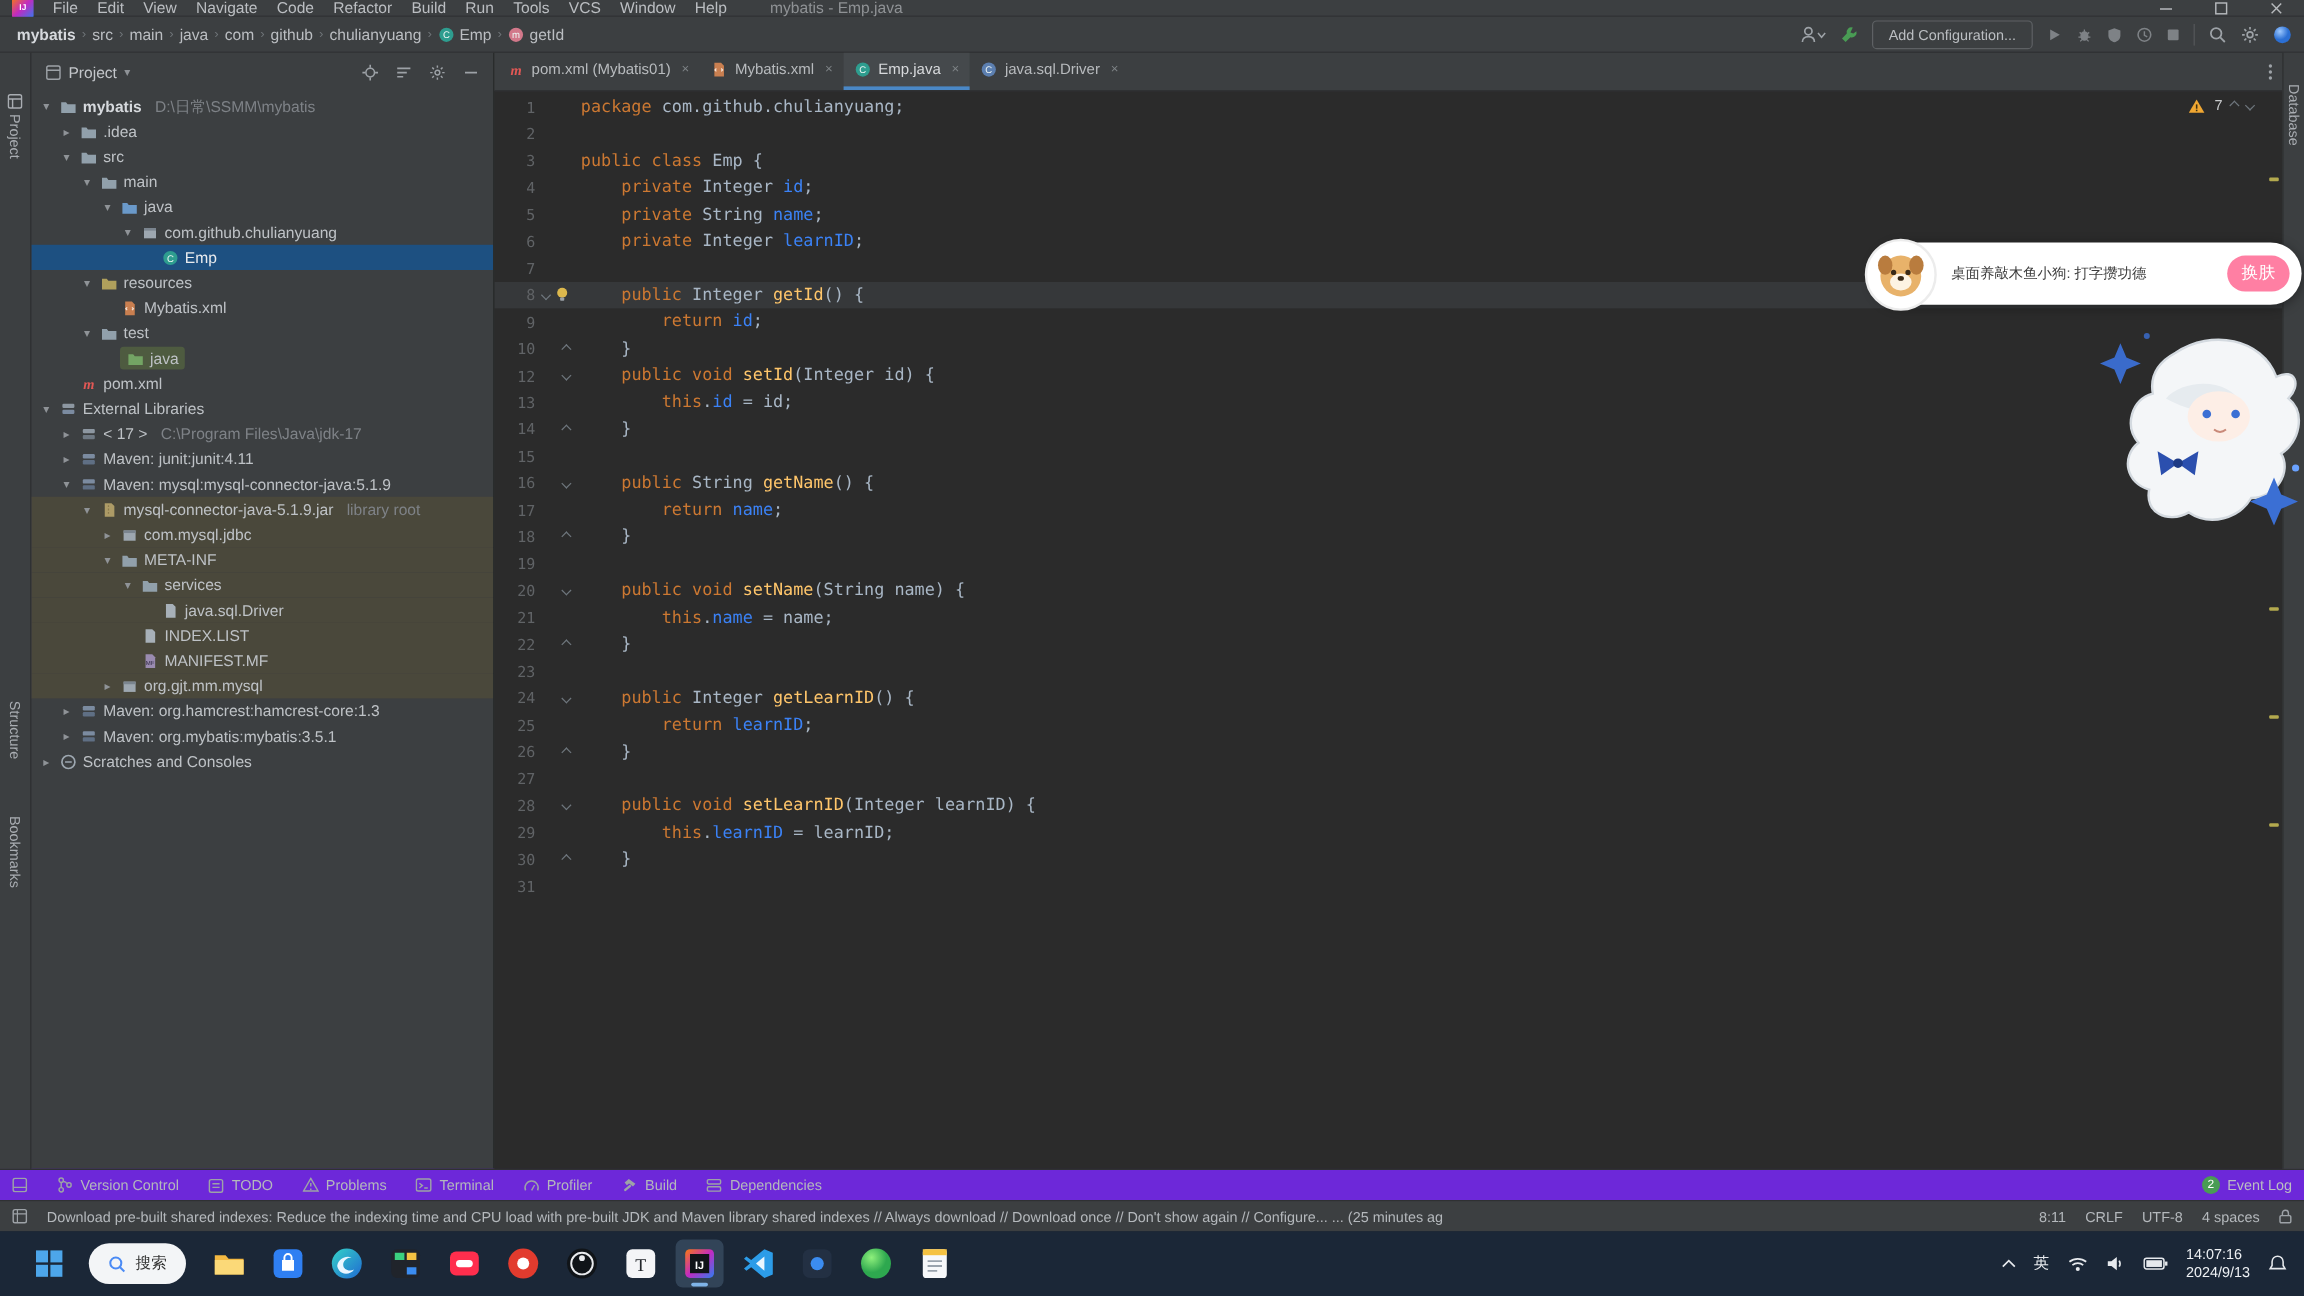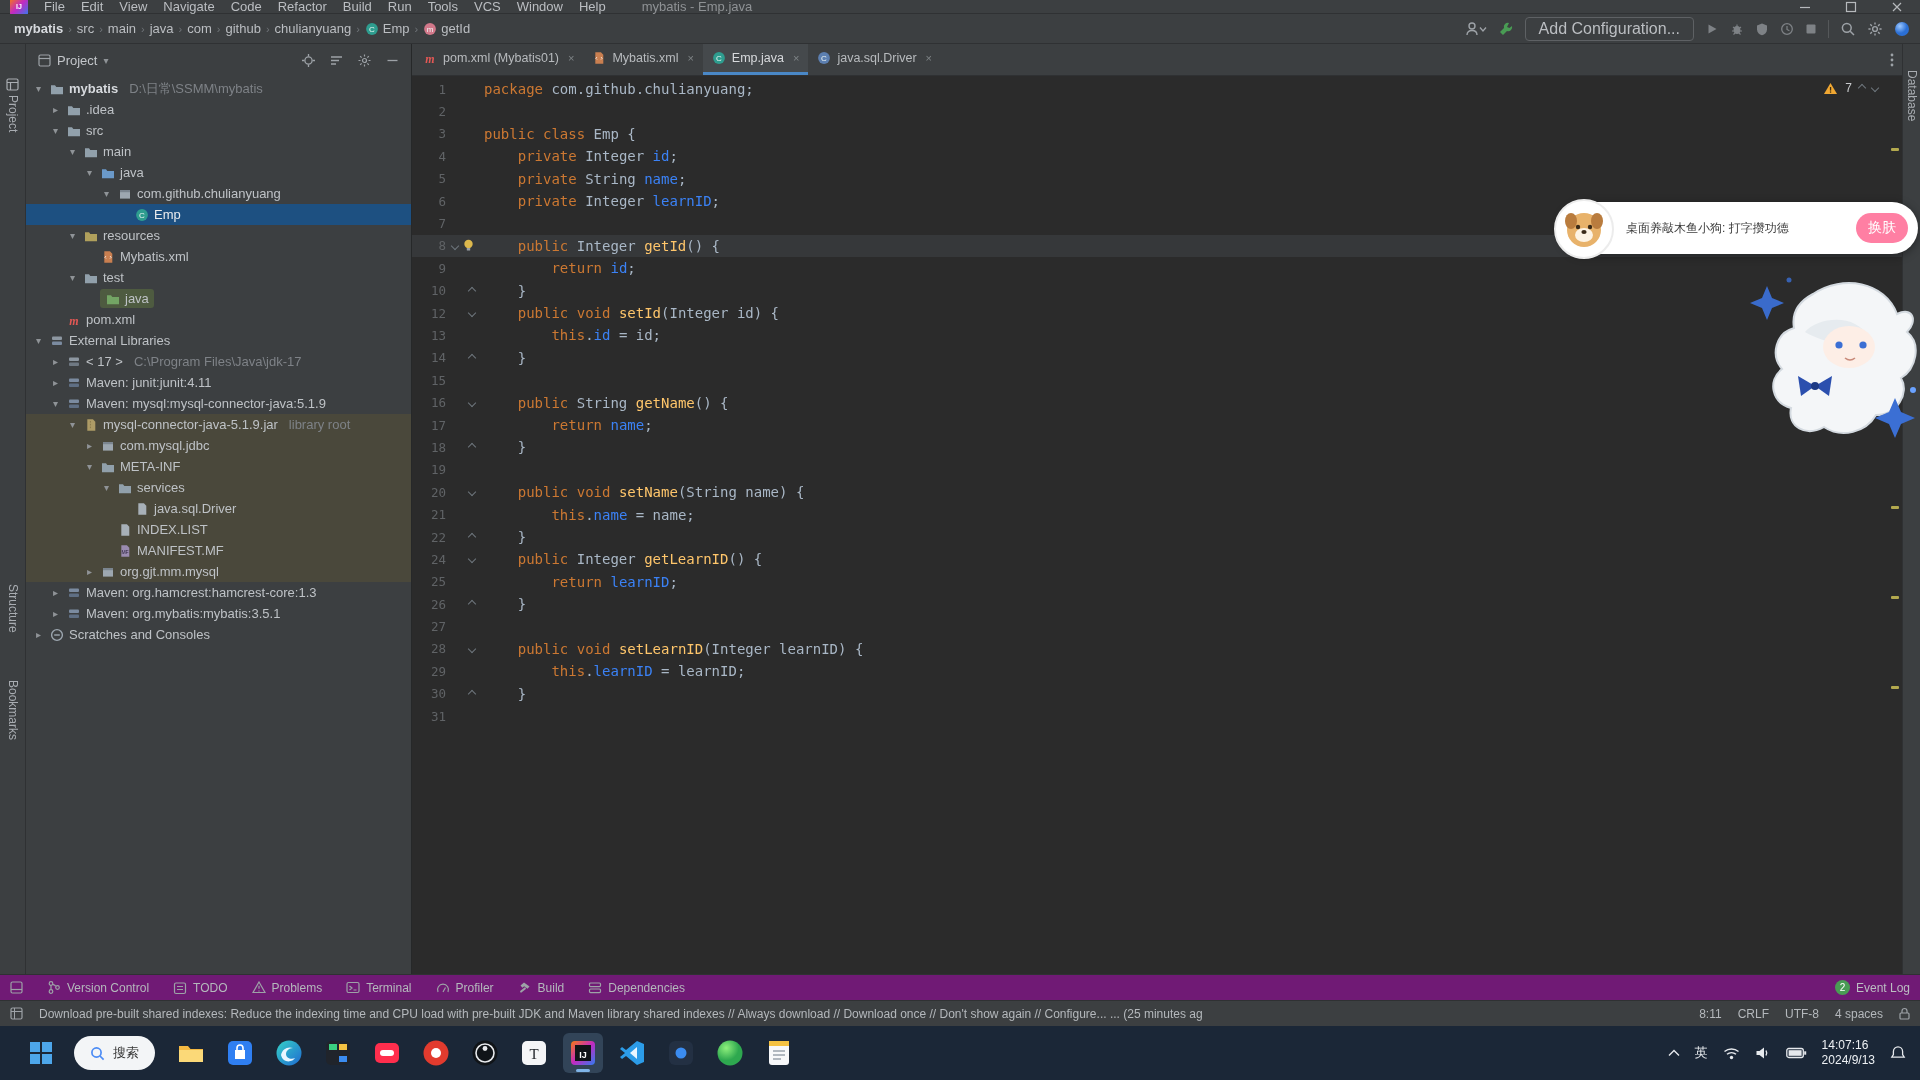--- a/index.html
+++ b/index.html
@@ -18,21 +18,21 @@
   .wc{width:46px;height:29px;display:flex;align-items:center;justify-content:center}
 
   
   .navbar{height:30px;background:#3c3f41;border-bottom:1px solid #2f3133;display:flex;align-items:center;padding:0 10px;flex:none}
   .crumbs{display:flex;align-items:center;gap:1px;white-space:nowrap}
   .crumb{display:flex;align-items:center;gap:4px;padding:0 4px;color:#bbbec2}
   .crumb.bold span{font-weight:bold;color:#d6d9dd}
   .crumb-sep{color:#6f7478;font-size:11px}
   .nav-right{margin-left:auto;display:flex;align-items:center;gap:11px}
   .nv{height:22px;display:flex;align-items:center;justify-content:center}
-  .addcfg{background:transparent;border:1px solid #5e6164;border-radius:4px;color:#bbbec2;font-size:16px;height:24px;padding:0 13px;font-family:"Liberation Sans",sans-serif}
+  .addcfg{background:transparent;border:1px solid #5e6164;border-radius:4px;color:#bbbec2;font-size:12px;height:24px;padding:0 13px;font-family:"Liberation Sans",sans-serif}
   .nav-sep{width:1px;height:18px;background:#55585a}
 
   
   .work{flex:1;display:flex;min-height:0}
   .lstrip{width:26px;background:#3c3f41;border-right:1px solid #2f3133;position:relative;flex:none}
   .rstrip{width:18px;background:#3c3f41;border-left:1px solid #2f3133;position:relative;flex:none}
   .stripe-item{position:absolute;left:0;width:100%;display:flex;flex-direction:column;align-items:center;gap:4px}
   .vlabel{writing-mode:vertical-rl;font-size:12px;color:#a9adb2}
 
   
@@ -69,21 +69,21 @@
   .ltext{white-space:pre}
   .tk-k{color:#cc7832}.tk-p{color:#a9b7c6}.tk-f{color:#3b82f6}.tk-m{color:#ffc66b}
   .chev{display:inline-block;width:6px;height:6px;border-right:1.5px solid #6e767d;border-bottom:1.5px solid #6e767d}
   .chev.down{transform:rotate(45deg)}
   .chev.up{transform:rotate(-135deg)}
   .inspect{position:absolute;top:5px;right:24px;display:flex;align-items:center;gap:7px;color:#c8cacc;font-size:12px;font-family:"Liberation Sans",sans-serif}
   .estripe{position:absolute;right:0;top:0;bottom:0;width:14px}
   .emark{position:absolute;right:3px;width:8px;height:3px;background:#b3a94e;border-radius:1px}
 
   
-  .botbar{height:26px;background:#701a75;border-top:1px solid #2f3133;display:flex;align-items:center;padding:0 10px;gap:24px;font-size:12px;flex:none}
+  .botbar{height:26px;background:#6d28d9;border-top:1px solid #2f3133;display:flex;align-items:center;padding:0 10px;gap:24px;font-size:12px;flex:none}
   .btool{display:flex;align-items:center;gap:6px;color:#b4b8bc}
   .evlog{margin-left:auto;display:flex;align-items:center;gap:6px}
   .evbadge{width:15px;height:15px;border-radius:50%;background:#499c54;color:#fff;font-size:10px;display:flex;align-items:center;justify-content:center}
   .statusbar{height:26px;background:#3c3f41;border-top:1px solid #2f3133;display:flex;align-items:center;padding:0 10px;gap:16px;font-size:12px;flex:none}
   .sb-msg{flex:1;white-space:nowrap;overflow:hidden;color:#b4b8bc}
   .sb-item{color:#b4b8bc;white-space:nowrap}
 
   
   .taskbar{position:absolute;left:0;bottom:0;width:100%;height:54px;background:#1b2737;display:flex;align-items:center;padding-left:22px}
   .tb-start{width:38px;height:40px;display:flex;align-items:center;justify-content:center;border-radius:6px}
@@ -752,20 +752,25 @@
               <span class="lnum">21</span>
               <span class="lfold"></span>
               <span class="ltext"><span class="tk-p">        </span><span class="tk-k">this</span><span class="tk-p">.</span><span class="tk-f">name</span><span class="tk-p"> = name;</span></span>
             </div>
             <div class="cline">
               <span class="lnum">22</span>
               <span class="lfold">
                 <span class="chev up"></span>
               </span>
               <span class="ltext"><span class="tk-p">    }</span></span>
+            </div>
+            <div class="cline">
+              <span class="lnum">23</span>
+              <span class="lfold"></span>
+              <span class="ltext"></span>
             </div>
             <div class="cline">
               <span class="lnum">24</span>
               <span class="lfold">
                 <span class="chev down"></span>
               </span>
               <span class="ltext"><span class="tk-p">    </span><span class="tk-k">public</span><span class="tk-p"> Integer </span><span class="tk-m">getLearnID</span><span class="tk-p">() {</span></span>
             </div>
             <div class="cline">
               <span class="lnum">25</span>

